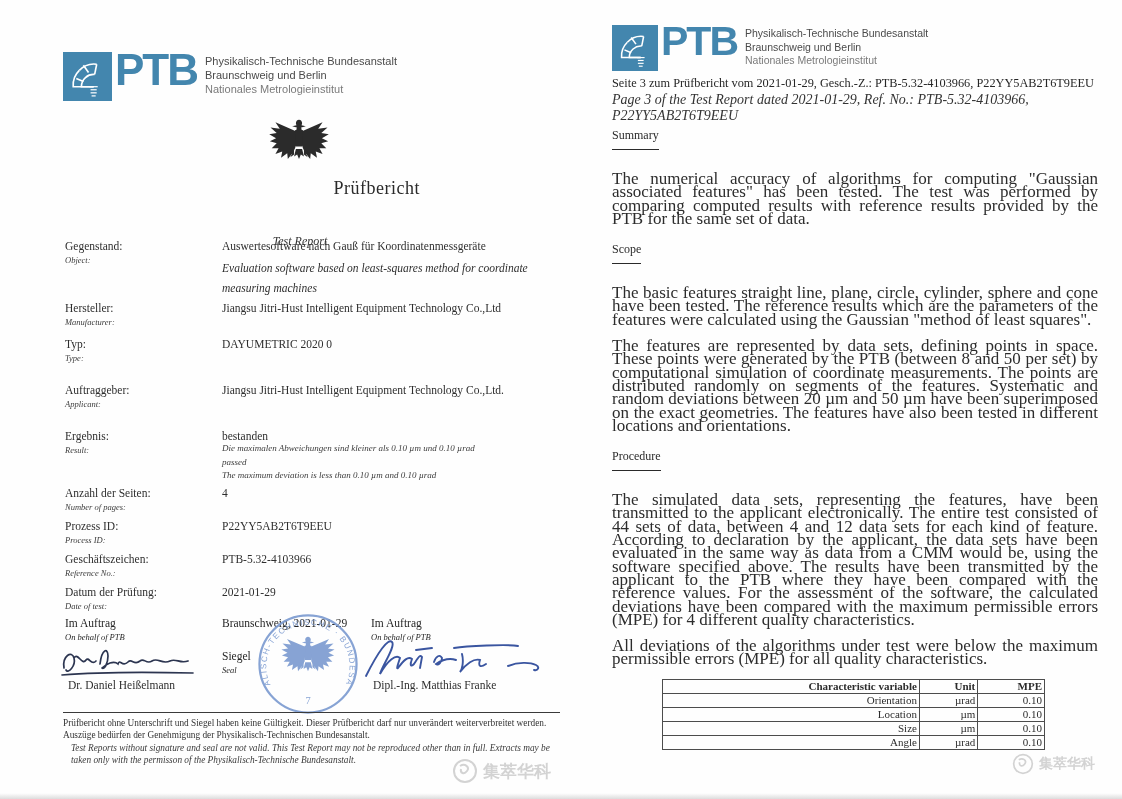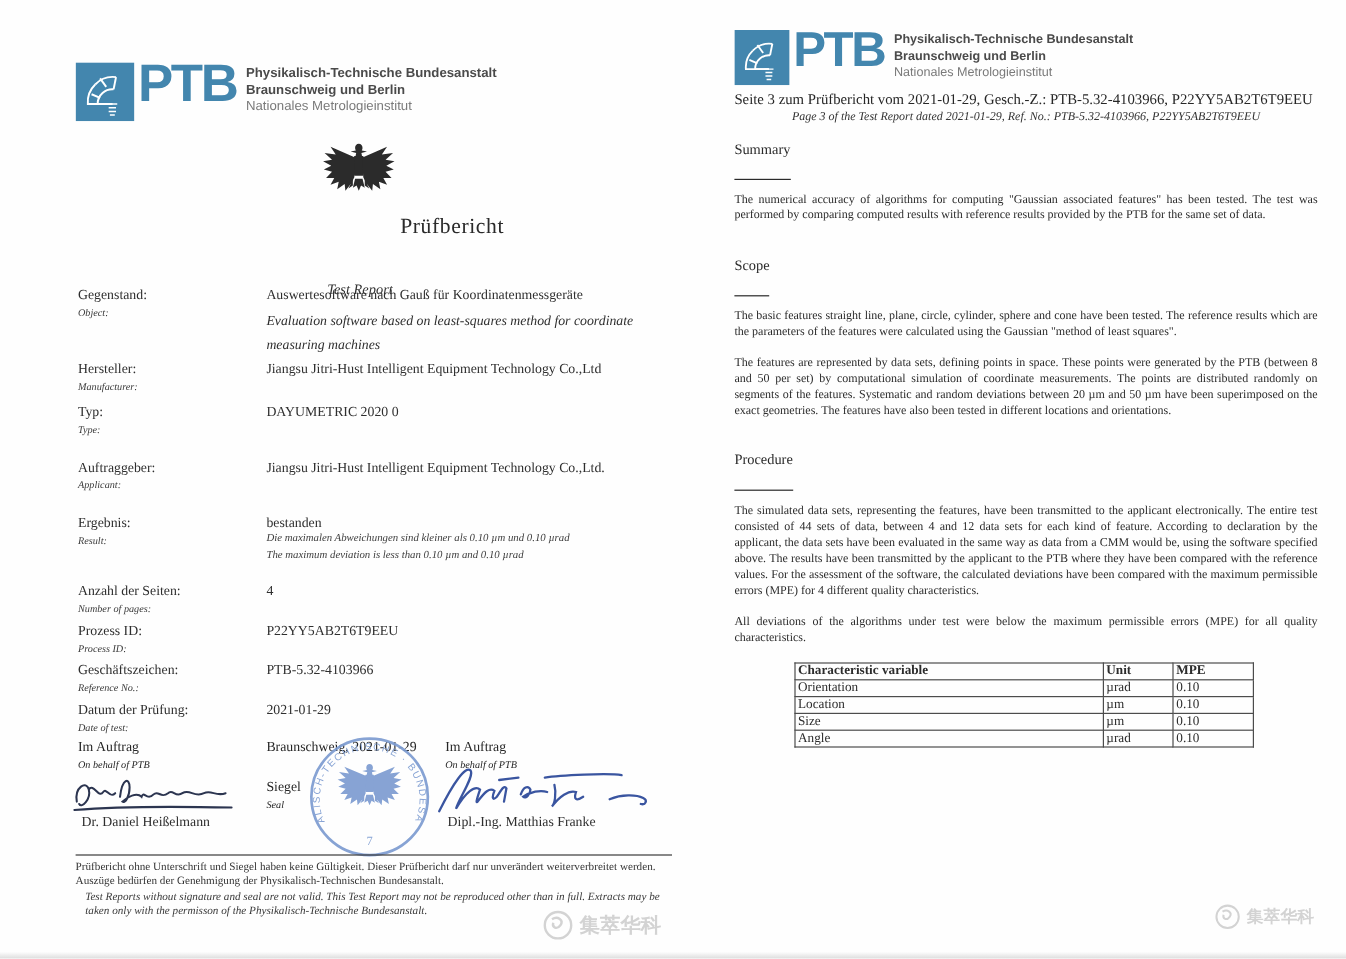--- a/index.html
+++ b/index.html
@@ -5,21 +5,21 @@
   html,body{margin:0;padding:0;background:#ffffff;}
   .canvas{position:relative;width:1122px;height:799px;background:#fefefe;overflow:hidden;
           font-family:"Liberation Serif",serif;color:#262626;}
   .abs{position:absolute;}
 
   
   .ptb-logo{display:flex;align-items:flex-start;}
   .ptb-mark{flex:0 0 auto;}
   .ptb-word{font-family:"Liberation Sans",sans-serif;font-weight:bold;line-height:.82;letter-spacing:-2px;}
   .ptb-org{font-family:"Liberation Sans",sans-serif;margin-left:8px;margin-top:2px;}
-  .ptb-org .b{font-weight:bold;color:#4a4a4a;}
+  .ptb-org .b{font-weight:normal;color:#4a4a4a;}
   .ptb-org .r{color:#7a7a7a;}
 
   
   .doc-title{font-size:18px;letter-spacing:.5px;color:#2a2a2a;text-align:right;}
   .doc-subtitle{font-size:12px;font-style:italic;text-align:center;color:#333;}
 
   .field{position:absolute;left:65px;width:497px;}
   .f-label{position:absolute;left:0;top:0;width:150px;font-size:11.5px;color:#2e2e2e;}
   .f-label .en{display:block;font-size:8.5px;font-style:italic;margin-top:3px;color:#3c3c3c;}
   .f-val{position:absolute;left:157px;top:0;width:340px;font-size:11.5px;color:#2e2e2e;}
@@ -30,29 +30,29 @@
   .sig-head{font-size:11.5px;}
   .sig-head .en{display:block;font-size:8.5px;font-style:italic;margin-top:3px;}
   .sig-name{font-size:11.5px;color:#2e2e2e;}
   .footer-rule{border-top:1.3px solid #3a3a3a;}
   .footer-de{font-size:9.3px;line-height:12px;color:#333;}
   .footer-en{font-size:9.3px;line-height:12px;font-style:italic;color:#3a3a3a;}
 
   
   .rp{position:absolute;left:612px;top:76px;width:486px;}
   .page-line{font-size:12.3px;color:#262626;}
-  .page-line-en{font-size:10px;font-style:italic;color:#333;margin-top:1px;text-align:center;}
+  .page-line-en{font-size:14px;font-style:italic;color:#333;margin-top:1px;}
   .sec-h{display:inline-block;font-size:12px;color:#2a2a2a;border-bottom:1px solid #2a2a2a;
-         padding-bottom:17px;margin:14px 0 10px;}
+         padding-bottom:6px;margin:4px 0 10px;}
   .sec-wrap{margin:0;}
-  p.body{font-size:10px;line-height:13.3px;text-align:justify;margin:0 0 13px;color:#2c2c2c;}
+  p.body{font-size:17px;line-height:13.3px;text-align:justify;margin:12px 0 13px;color:#2c2c2c;}
 
   table.mpe{border-collapse:collapse;margin:10px 0 0 50px;width:383px;
             font-size:11px;color:#2c2c2c;}
-  table.mpe th,table.mpe td{border:1px solid #4c4c4c;text-align:left;padding:0 2px;height:13px;line-height:13px;}
+  table.mpe th,table.mpe td{border:1px solid #4c4c4c;text-align:right;padding:0 2px;height:13px;line-height:13px;}
   table.mpe th{font-weight:bold;}
 
   
   .wm{display:flex;align-items:center;gap:5px;color:#d3d3d3;font-family:"Liberation Sans",sans-serif;font-weight:bold;}
   .scan-edge{position:absolute;left:0;bottom:0;width:1122px;height:6px;
              background:linear-gradient(#ffffff,#dcdcdc);}
 </style>
 </head>
 <body>
 
@@ -143,20 +143,21 @@
         <div class="f-label"><span>Auftraggeber:</span><span class="en">Applicant:</span></div>
         <div class="f-val">
           <div>Jiangsu Jitri-Hust Intelligent Equipment Technology Co.,Ltd.</div>
         </div>
       </div>
       <div class="field" style="top: 430px;">
         <div class="f-label"><span>Ergebnis:</span><span class="en">Result:</span></div>
         <div class="f-val">
           <div>bestanden</div>
           <div class="note">Die maximalen Abweichungen sind kleiner als 0.10 µm und 0.10 µrad</div>
+          <div class="note">passed</div>
           <div class="note">The maximum deviation is less than 0.10 µm and 0.10 µrad</div>
         </div>
       </div>
       <div class="field" style="top: 487px;">
         <div class="f-label"><span>Anzahl der Seiten:</span><span class="en">Number of pages:</span></div>
         <div class="f-val">
           <div>4</div>
         </div>
       </div>
       <div class="field" style="top: 520px;">

